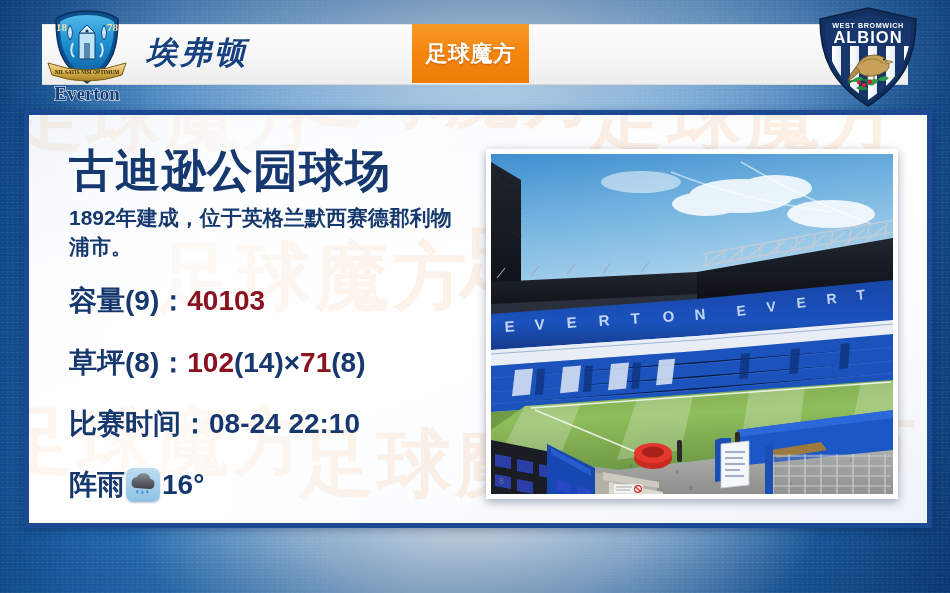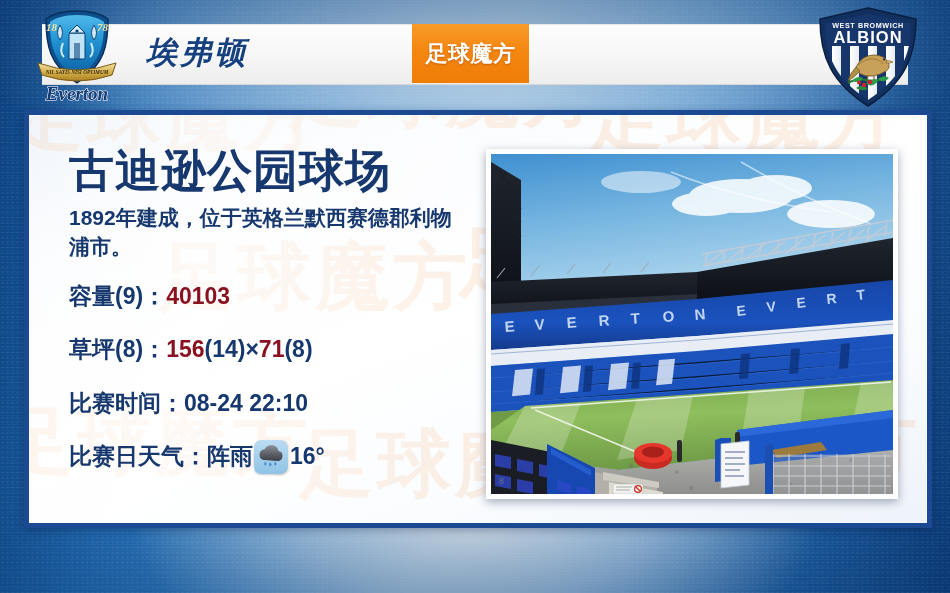--- a/index.html
+++ b/index.html
@@ -41,21 +41,21 @@
   .team-name.away{left:691px;}
 
   .brand{position:absolute;left:412px;top:24px;width:117px;height:59px;
     background:linear-gradient(180deg,#f89a28 0%,#f4860f 48%,#ef7d07 100%);
     display:flex;align-items:center;justify-content:center;}
   .brand-txt{font-size:22px;font-weight:bold;color:#fff;letter-spacing:.5px;
     text-shadow:0 1px 2px rgba(150,60,0,.5);}
 
   
   .crest{position:absolute;top:5px;}
-  .crest.home{left:22px;width:110px;height:100px;font-style:italic;}
+  .crest.home{left:32px;width:110px;height:100px;}
   .crest.away{left:812px;width:112px;height:104px;text-align:right;}
 
   
   .card{position:absolute;left:24px;top:110px;width:898px;height:408px;
     border:5px solid #1b4a93;border-radius:2px;
     box-shadow:0 2px 10px rgba(0,20,60,.35),inset 0 0 0 1px rgba(255,255,255,.35);
     background:linear-gradient(160deg,#eef4fb 0%,#fbfcfe 22%,#ffffff 48%,#fafcfe 74%,#eef3fa 100%);
     overflow:hidden;}
   .card-wm{position:absolute;inset:-40px;opacity:.30;pointer-events:none;}
   .wm{position:absolute;font-size:74px;font-weight:bold;color:#f0a460;
@@ -64,21 +64,21 @@
     transform:rotate(14deg);
     background:linear-gradient(90deg,rgba(255,255,255,0) 0%,rgba(255,255,255,.65) 45%,rgba(255,255,255,0) 100%);
     pointer-events:none;}
 
   
   .info{position:absolute;left:40px;top:32px;width:420px;}
   .stadium-title{font-size:45px;font-weight:bold;color:#16386f;letter-spacing:1px;
     line-height:1.08;margin:0 0 7px 0;}
   .desc{font-size:21px;font-weight:bold;color:#16386f;line-height:1.42;margin:0 0 2px 0;
     width:395px;}
-  .row{font-size:23px;font-weight:bold;color:#16386f;line-height:1.62;white-space:nowrap;margin-top:16px;}
+  .row{font-size:28px;font-weight:bold;color:#16386f;line-height:1.62;white-space:nowrap;margin-top:16px;}
   .hl{color:#8a1220;}
   .wx-row{display:flex;align-items:center;white-space:nowrap;}
   .wx-icon{display:inline-block;width:34px;height:34px;margin:0 2px 0 1px;
     border-radius:7px;position:relative;flex:0 0 auto;vertical-align:middle;
     background:linear-gradient(180deg,#bcdcf2 0%,#8fc3e6 100%);
     box-shadow:0 1px 2px rgba(0,0,0,.2);overflow:hidden;}
   .wx-icon svg{position:absolute;left:0;top:0;}
 
   
   .photo-frame{position:absolute;left:457px;top:34px;width:412px;height:350px;
@@ -206,29 +206,28 @@
 
     <div class="info">
       <div class="stadium-title">古迪逊公园球场</div>
       <div class="desc">1892年建成，位于英格兰默西赛德郡利物浦市。</div>
 
       <div class="row">
         <span>容量(9)：</span><span class="hl">40103</span>
       </div>
 
       <div class="row">
-        <span>草坪(8)：</span><span class="hl">156</span><span>(14)</span><span>×</span><span class="hl">71</span><span>(8)</span>
+        <span>草坪(8)：</span><span class="hl">102</span><span>(14)</span><span>×</span><span class="hl">71</span><span>(8)</span>
       </div>
 
       <div class="row">
         <span>比赛时间：</span><span>08-24 22:10</span>
       </div>
 
       <div class="row wx-row">
-        <span>比赛日天气：</span>
           <span>阵雨</span>
           <span class="wx-icon">
           <svg viewBox="0 0 34 34" width="34" height="34">
             <defs>
               <linearGradient id="cld" x1="0" y1="0" x2="0" y2="1">
                 <stop offset="0%" stop-color="#8c8f95"></stop>
                 <stop offset="55%" stop-color="#5d6066"></stop>
                 <stop offset="100%" stop-color="#3e4147"></stop>
               </linearGradient>
             </defs>

